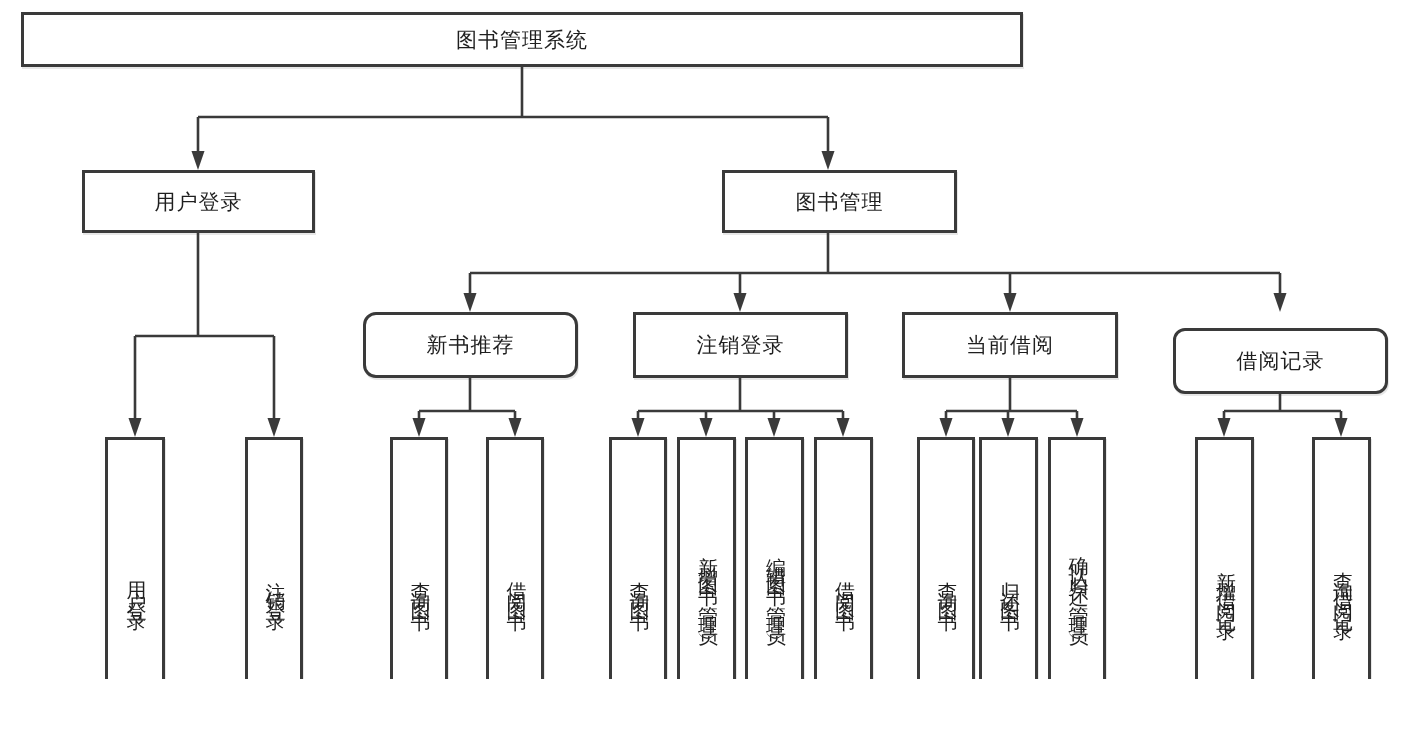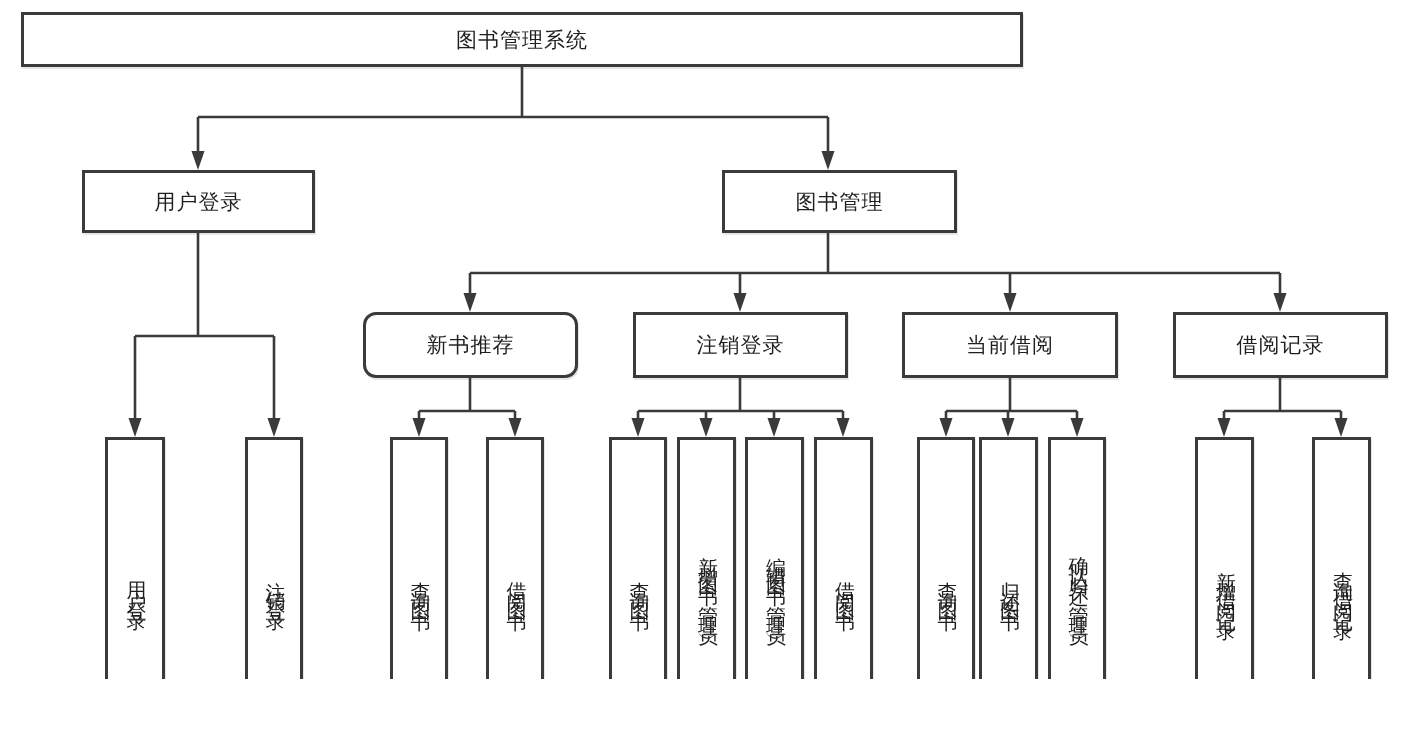--- a/index.html
+++ b/index.html
@@ -93,21 +93,21 @@
   </svg>
 
   <div class="node h" style="left:21px; top:12px; width:1002px; height:55px;">图书管理系统</div>
 
   <div class="node h" style="left:82px; top:170px; width:233px; height:63px;">用户登录</div>
   <div class="node h" style="left:710px; top:170px; width:235px; height:63px;margin-left:12px;">图书管理</div>
 
   <div class="node h" style="left:363px; top:312px; width:215px; height:66px;border-radius:13px;">新书推荐</div>
   <div class="node h" style="left:633px; top:312px; width:215px; height:66px;">注销登录</div>
   <div class="node h" style="left:902px; top:312px; width:216px; height:66px;text-align:right;">当前借阅</div>
-  <div class="node h" style="left:1173px; top:312px; width:215px; height:66px;">借阅记录</div>
+  <div class="node h" style="left:1173px; top:328px; width:215px; height:66px;border-radius:12px;">借阅记录</div>
 
   <div class="node leaf" style="left:105px; top:437px; width:60px; height:298px;">
     <span>用户登录</span>
   </div>
   <div class="node leaf" style="left:245px; top:437px; width:58px; height:298px;">
     <span>注销登录</span>
   </div>
 
   <div class="node leaf" style="left:390px; top:437px; width:58px; height:298px;">
     <span>查询图书</span>

